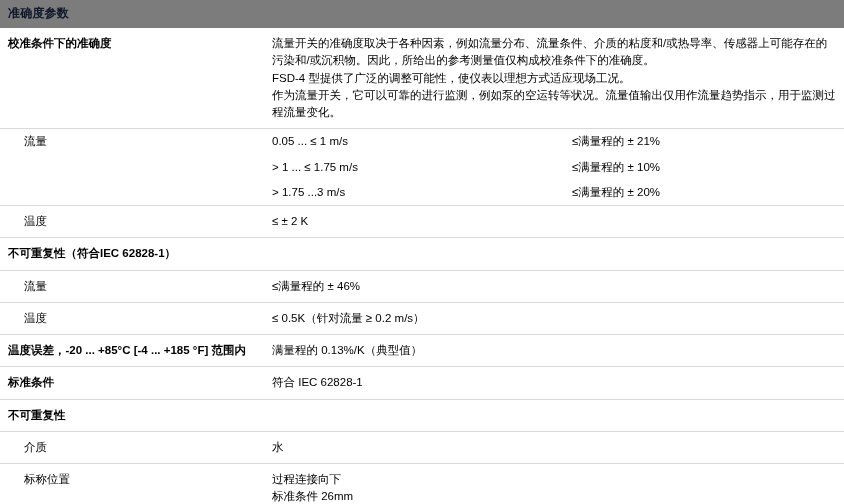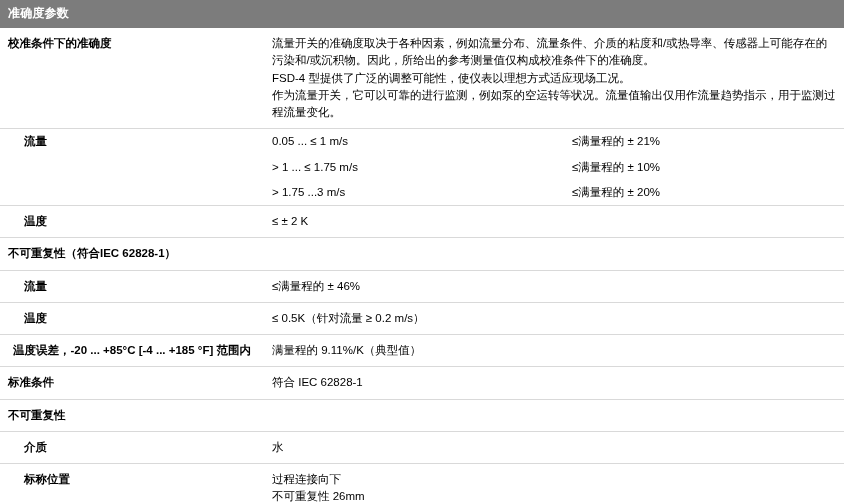--- a/index.html
+++ b/index.html
@@ -20,61 +20,60 @@
     border-collapse: collapse;
     table-layout: fixed;
   }
   .spec-table td {
     vertical-align: top;
     padding: 0;
   }
   
   .hdr-row td {
     background: #7c7c7c;
-    color: #ffffff;
+    color: #0f172a;
     font-weight: bold;
     font-size: 12px;
     padding: 5px 8px 6px 8px;
     letter-spacing: 0.2px;
   }
   
   .r td {
     border-bottom: 1px solid #d9d9d9;
     padding: 7px 8px 7px 8px;
     line-height: 1.5;
   }
   .r.nb td {
     border-bottom: none;
   }
   .label {
     width: 264px;
     font-weight: bold;
     padding-left: 8px !important;
   }
   .label.sub {
-    font-weight: bold;
+    font-weight: normal;
     padding-left: 24px !important;
   }
   .val {
     width: 300px;
     margin-top: 16px;
   }
   .val2 {
     width: 272px;
   }
   .desc {
     
   }
   .tight td {
     padding-top: 4px;
     padding-bottom: 4px;
   }
   .two-line {
     line-height: 1.45;
-    text-align: center;
   }
 </style>
 </head>
 <body>
 
 <table class="spec-table">
   <colgroup>
     <col style="width:264px">
     <col style="width:300px">
     <col style="width:280px">
@@ -123,21 +122,21 @@
     <td colspan="2">≤满量程的 ± 46%</td>
   </tr>
 
   <tr class="r">
     <td class="label sub">温度</td>
     <td colspan="2">≤ 0.5K（针对流量 ≥ 0.2 m/s）</td>
   </tr>
 
   <tr class="r">
     <td class="label two-line">温度误差，-20 ... +85°C [-4 ... +185 °F] 范围内</td>
-    <td colspan="2">满量程的 9.11%/K（典型值）</td>
+    <td colspan="2">满量程的 0.13%/K（典型值）</td>
   </tr>
 
   <tr class="r">
     <td class="label">标准条件</td>
     <td colspan="2">符合 IEC 62828-1</td>
   </tr>
 
   <tr class="r">
     <td class="label">不可重复性</td>
     <td colspan="2"></td>
@@ -145,18 +144,18 @@
 
   <tr class="r">
     <td class="label sub">介质</td>
     <td colspan="2">水</td>
   </tr>
 
   <tr class="r">
     <td class="label sub">标称位置</td>
     <td colspan="2">
       <div>过程连接向下</div>
-      <div>不可重复性 26mm</div>
+      <div>标准条件 26mm</div>
 
     </td>
   </tr>
 </tbody>
   </table>
 
 </body></html>

